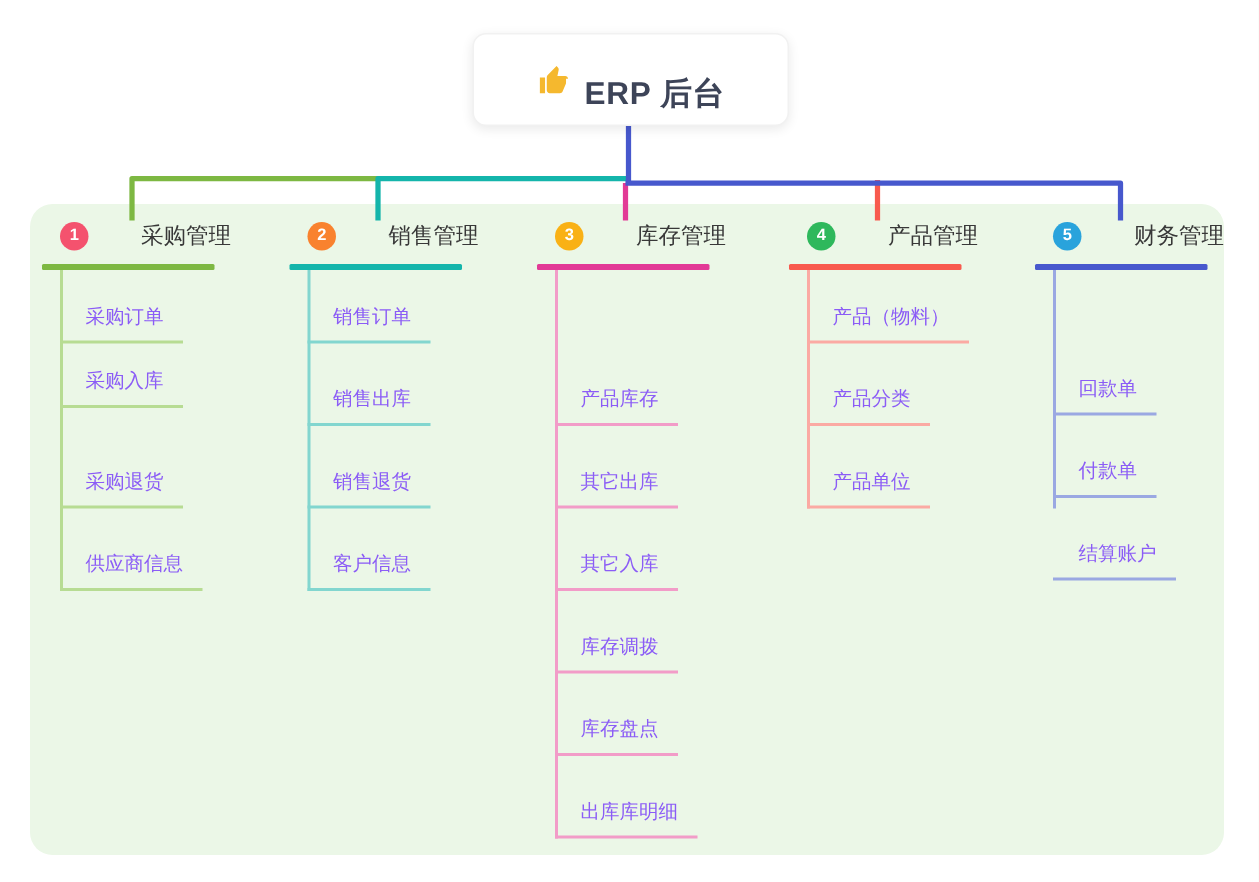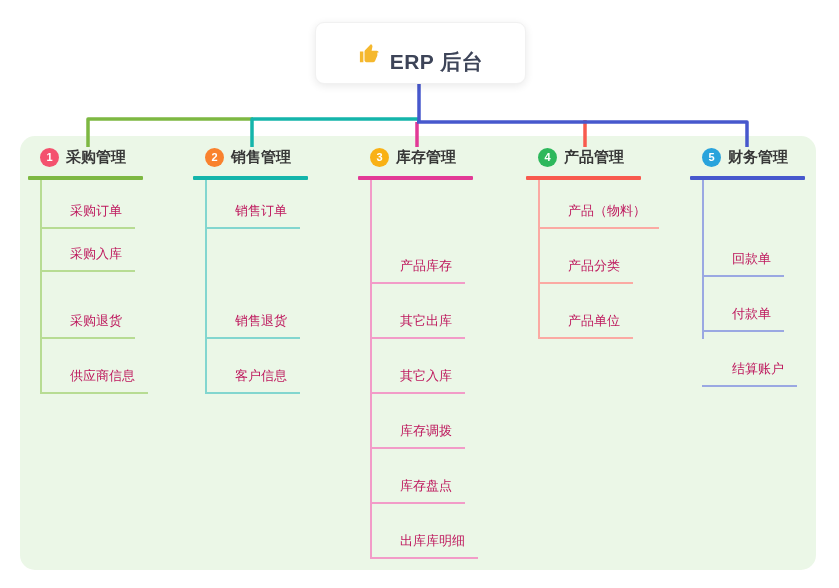--- a/index.html
+++ b/index.html
@@ -9,25 +9,25 @@
   .root-node{position:absolute;left:315px;top:22px;width:209px;height:60px;background:#ffffff;
     border:1px solid #f1f1f1;border-radius:9px;box-shadow:0 2px 8px rgba(0,0,0,.09);
     display:flex;align-items:center;justify-content:center;gap:9px;cursor:pointer;}
   .root-label{font-size:21px;font-weight:600;color:#3d4458;letter-spacing:.5px;white-space:nowrap;margin-top:18px;}
   .thumb-icon{width:23px;height:23px;display:block;}
   .branch{position:absolute;top:149px;width:130px;}
   .branch-header{display:flex;align-items:center;gap:7px;width:115px;height:22px;
     padding:0 0 5px 12px;box-sizing:border-box;cursor:pointer;}
   .badge{flex:0 0 auto;width:19px;height:19px;border-radius:50%;color:#ffffff;font-size:11px;
     font-weight:700;line-height:19px;text-align:center;}
-  .branch-label{font-size:15px;font-weight:700;color:#383838;white-space:nowrap;}
+  .branch-label{font-size:15px;font-weight:400;color:#383838;white-space:nowrap;margin-left:28px;}
   .underline{position:absolute;left:0;top:27px;width:115px;height:4px;border-radius:1px;}
   .spine{position:absolute;left:12px;top:31px;width:2px;}
-  .child{position:absolute;left:12px;padding:0 13px 8px 30px;font-size:13px;line-height:16px;
-    color:#be185d;white-space:nowrap;border-bottom:2px solid;cursor:pointer;text-align:right;}
+  .child{position:absolute;left:12px;padding:0 13px 8px 17px;font-size:13px;line-height:16px;
+    color:#8b5cf6;white-space:nowrap;border-bottom:2px solid;cursor:pointer;text-align:right;}
   
   .b1 .underline{background:#7db842;} .b1 .spine{background:#b7dc93;} .b1 .child{border-color:#b7dc93;}
   .b2 .underline{background:#14b5ab;} .b2 .spine{background:#82d6cf;} .b2 .child{border-color:#82d6cf;}
   .b3 .underline{background:#e23a96;} .b3 .spine{background:#f29cc8;} .b3 .child{border-color:#f29cc8;}
   .b4 .underline{background:#f85a4e;} .b4 .spine{background:#fbaaa3;} .b4 .child{border-color:#fbaaa3;}
   .b5 .underline{background:#4758cd;} .b5 .spine{background:#9aa8e2;} .b5 .child{border-color:#9aa8e2;margin-top:48px;}
   .badge-1{background:#f4526e;} .badge-2{background:#f9822e;} .badge-3{background:#f9b115;}
   .badge-4{background:#2eb85c;} .badge-5{background:#29a3dc;}
   .stroke-green{stroke:#7db842;} .stroke-teal{stroke:#14b5ab;} .stroke-magenta{stroke:#e23a96;}
   .stroke-red{stroke:#f85a4e;} .stroke-blue{stroke:#4758cd;}
@@ -69,20 +69,21 @@
   </div>
 
   <div class="branch b2" style="left:193px">
     <div class="branch-header">
       <span class="badge badge-2">2</span>
       <span class="branch-label">销售管理</span>
     </div>
     <div class="underline"></div>
     <div class="spine" style="height:214px"></div>
     <div class="child" style="top:54px">销售订单</div>
+    <div class="child" style="top:109px">销售出库</div>
     <div class="child" style="top:164px">销售退货</div>
     <div class="child" style="top:219px">客户信息</div>
   </div>
 
   <div class="branch b3" style="left:358px">
     <div class="branch-header">
       <span class="badge badge-3">3</span>
       <span class="branch-label">库存管理</span>
     </div>
     <div class="underline"></div>

